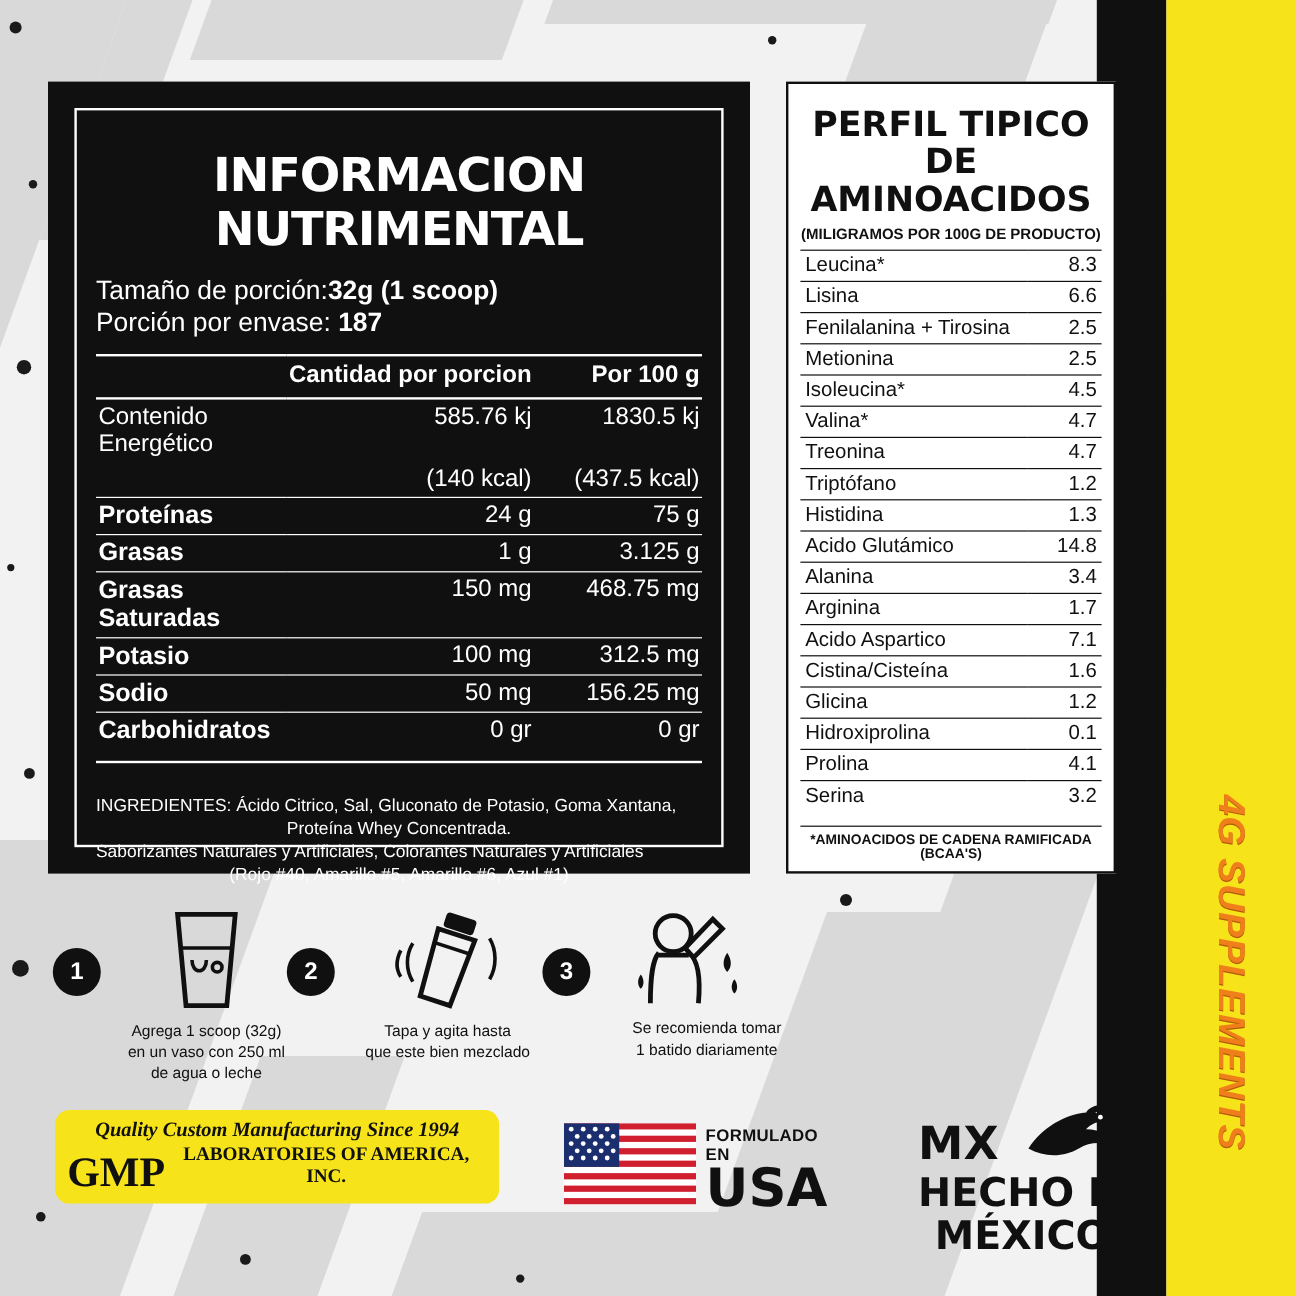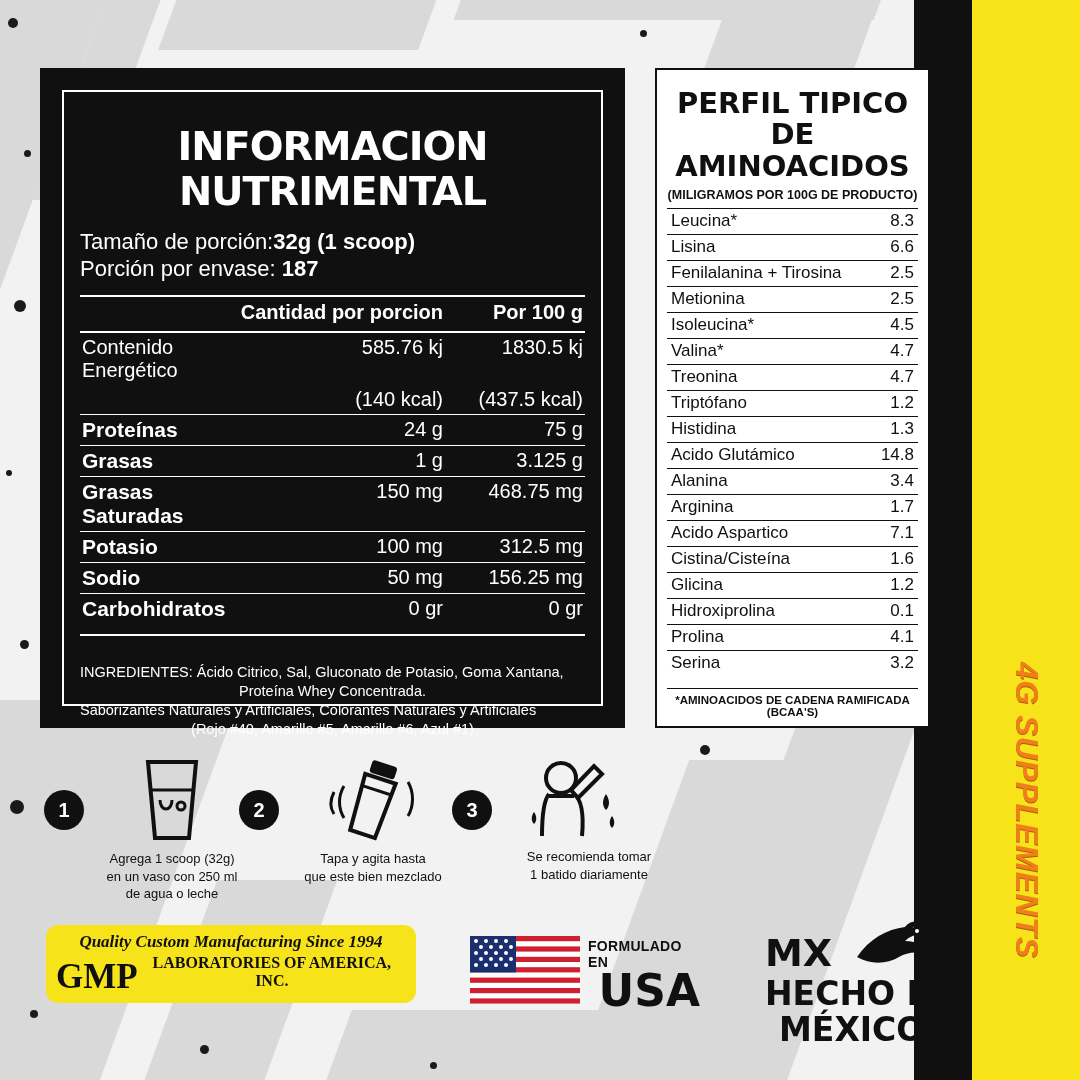--- a/index.html
+++ b/index.html
@@ -201,21 +201,21 @@
   #gmp-lab {
     font-family: "Liberation Serif", serif;
     font-weight: bold; font-size: 16px; color: #101010;
     padding-bottom: 3px;
   }
 
   #usa-badge { position: absolute; left: 470px; top: 932px; width: 230px; height: 80px; }
   #flag { position: absolute; left: 0; top: 4px; width: 110px; height: 68px; }
   #usa-text { position: absolute; left: 118px; top: 6px; }
   #usa-small { font-size: 14px; font-weight: bold; color: #101010; letter-spacing: .3px;}
-  #usa-big { font-family: "DejaVu Sans", sans-serif; font-weight: bold; font-size: 44px; color: #101010; line-height: .95; text-align: right; }
+  #usa-big { font-family: "DejaVu Sans", sans-serif; font-weight: bold; font-size: 44px; color: #101010; line-height: .95; }
 
   #mx-badge { position: absolute; left: 755px; top: 925px; width: 220px; height: 110px; }
   #mx-abbr { font-family: "DejaVu Sans", sans-serif; font-weight: bold; font-size: 38px; color: #101010; }
   #mx-l1, #mx-l2 { font-family: "DejaVu Sans", sans-serif; font-weight: bold; font-size: 33px; color: #101010; line-height: 1.05; }
 </style>
 </head>
 <body>
 
 <div id="bg">
   <div class="grayband" style="left:-60px; top:-40px; width:120px; height:330px;"></div>

